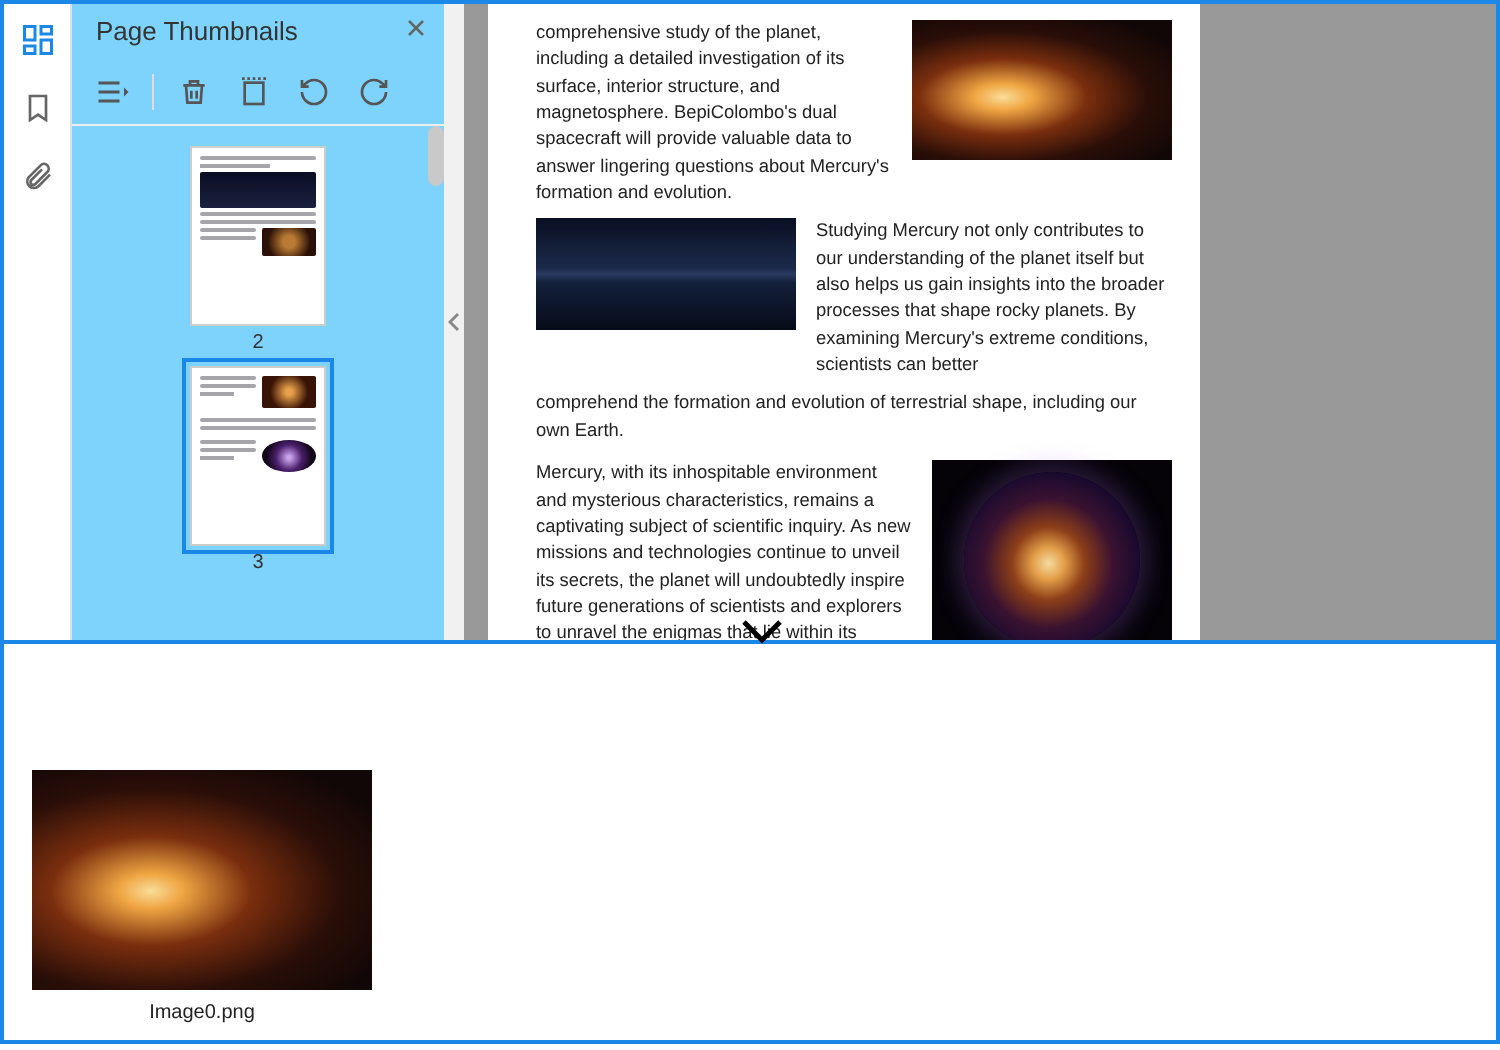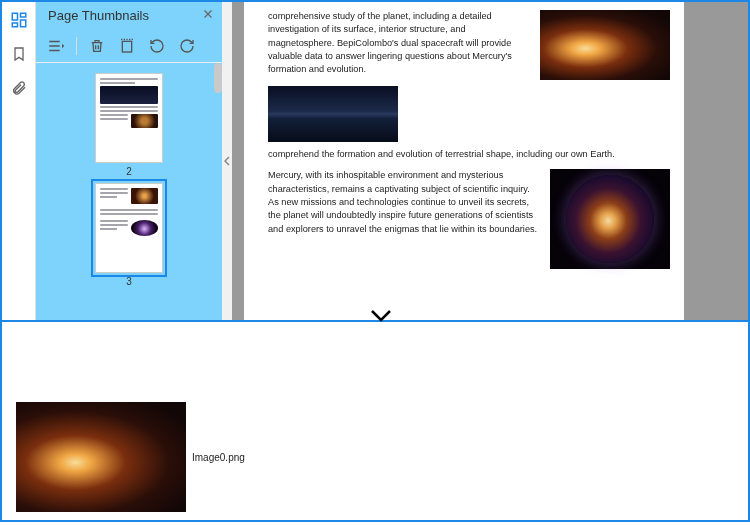--- a/index.html
+++ b/index.html
@@ -21,30 +21,30 @@
 .tline{height:2px;background:#5b5b66;border-radius:1px;opacity:.55}
 .thalf{height:2px;background:#5b5b66;width:60%;opacity:.55}
 .timg1{height:18px;background:linear-gradient(180deg,#090d22,#1b2140);border-radius:1px}
 .timg2{height:14px;width:26px;background:radial-gradient(circle,#b97a33 20%,#2a1007 70%);border-radius:1px;align-self:flex-end}
 .timg3{height:16px;width:30px;background:radial-gradient(circle,#e9a24a 10%,#3a1307 60%);border-radius:1px}
 .timg4{height:16px;width:26px;background:radial-gradient(circle at 50% 55%,#caa3ee 5%,#4a1f6c 40%,#120719 70%);border-radius:50%;align-self:flex-end}
 .tcol{display:flex;gap:3px}
 .tcol>div{flex:1}
 .resizer{width:10px;background:#f1f1f1;display:flex;align-items:center;justify-content:center;cursor:col-resize}
 .main{flex:1;background:#999;padding:0 0 0 12px;overflow:hidden;position:relative}
-.page{width:440px;min-height:100%;background:#fff;margin:0;padding:8px 14px 22px 24px;font-size:9.2px;line-height:1.45;color:#222}
+.page{width:356px;min-height:100%;background:#fff;margin:0;padding:8px 14px 22px 24px;font-size:9.2px;line-height:1.45;color:#222}
 .row{display:flex;gap:10px;margin-bottom:6px}
 .row .txt{flex:1}
 .img-nebula{width:130px;height:70px;background:radial-gradient(ellipse at 35% 55%,#f9dd9a 0%,#f0a643 12%,#7a2e0e 35%,#2a0e08 60%,#120707 85%)}
 .img-mw{width:130px;height:56px;background:linear-gradient(180deg,#0a0f22 0%,#1b2a4a 45%,#2a3a60 50%,#13203a 58%,#070b18 100%)}
 .img-sun{width:120px;height:100px;display:flex;align-items:center;justify-content:center;background:#050208}
 .sun-disc{width:88px;height:88px;border-radius:50%;background:radial-gradient(circle at 48% 52%,#f4dba2 0%,#e4a04a 12%,#8d3f18 28%,#3a1230 50%,#1a0a2e 70%,#0a0414 90%);box-shadow:0 0 12px 4px rgba(164,108,228,.25)}
 .down-caret{position:absolute;left:370px;top:309px;z-index:3}
 .btm{height:200px;border:2px solid #1b87e6;border-top:none;background:#fff;padding:12px 14px 8px;display:flex;gap:38px;align-items:flex-end}
-.bitem{display:flex;flex-direction:row;align-items:center;gap:6px}
+.bitem{display:flex;flex-direction:column;align-items:center;gap:6px}
 .blbl{font-size:10px;color:#222}
 .bimg0{width:170px;height:110px;background:radial-gradient(ellipse at 35% 55%,#f9dd9a 0%,#f0a643 10%,#7a2e0e 32%,#2a0e08 60%,#120707 85%)}
 .bimg1{width:168px;height:160px;display:flex;align-items:center;justify-content:center;background:#050208}
 .bimg1 .disc{width:140px;height:140px;border-radius:50%;background:radial-gradient(circle at 48% 52%,#f4dba2 0%,#e4a04a 10%,#8d3f18 26%,#3a1230 48%,#1a0a2e 70%,#0a0414 92%);box-shadow:0 0 20px 6px rgba(164,108,228,.3)}
 .bimg2{width:170px;height:74px;background:linear-gradient(180deg,#0a0f22 0%,#1b2a4a 45%,#2a3a60 50%,#13203a 58%,#070b18 100%)}
 </style>
 </head>
 <body>
 
 <div class="top-area">
@@ -164,20 +164,21 @@
   </div>
 
   <div class="main">
     <div class="page">
       <div class="row">
         <div class="txt">comprehensive study of the planet, including a detailed investigation of its surface, interior structure, and magnetosphere. BepiColombo's dual spacecraft will provide valuable data to answer lingering questions about Mercury's formation and evolution.</div>
         <div class="img-nebula"></div>
       </div>
       <div class="row">
         <div class="img-mw"></div>
+        <div class="txt">Studying Mercury not only contributes to our understanding of the planet itself but also helps us gain insights into the broader processes that shape rocky planets. By examining Mercury's extreme conditions, scientists can better</div>
       </div>
       <div style="margin-bottom:8px">comprehend the formation and evolution of terrestrial shape, including our own Earth.</div>
       <div class="row">
         <div class="txt">Mercury, with its inhospitable environment and mysterious characteristics, remains a captivating subject of scientific inquiry. As new missions and technologies continue to unveil its secrets, the planet will undoubtedly inspire future generations of scientists and explorers to unravel the enigmas that lie within its boundaries.</div>
         <div class="img-sun">
             <div class="sun-disc"></div>
           </div>
       </div>
     </div>
   </div>

